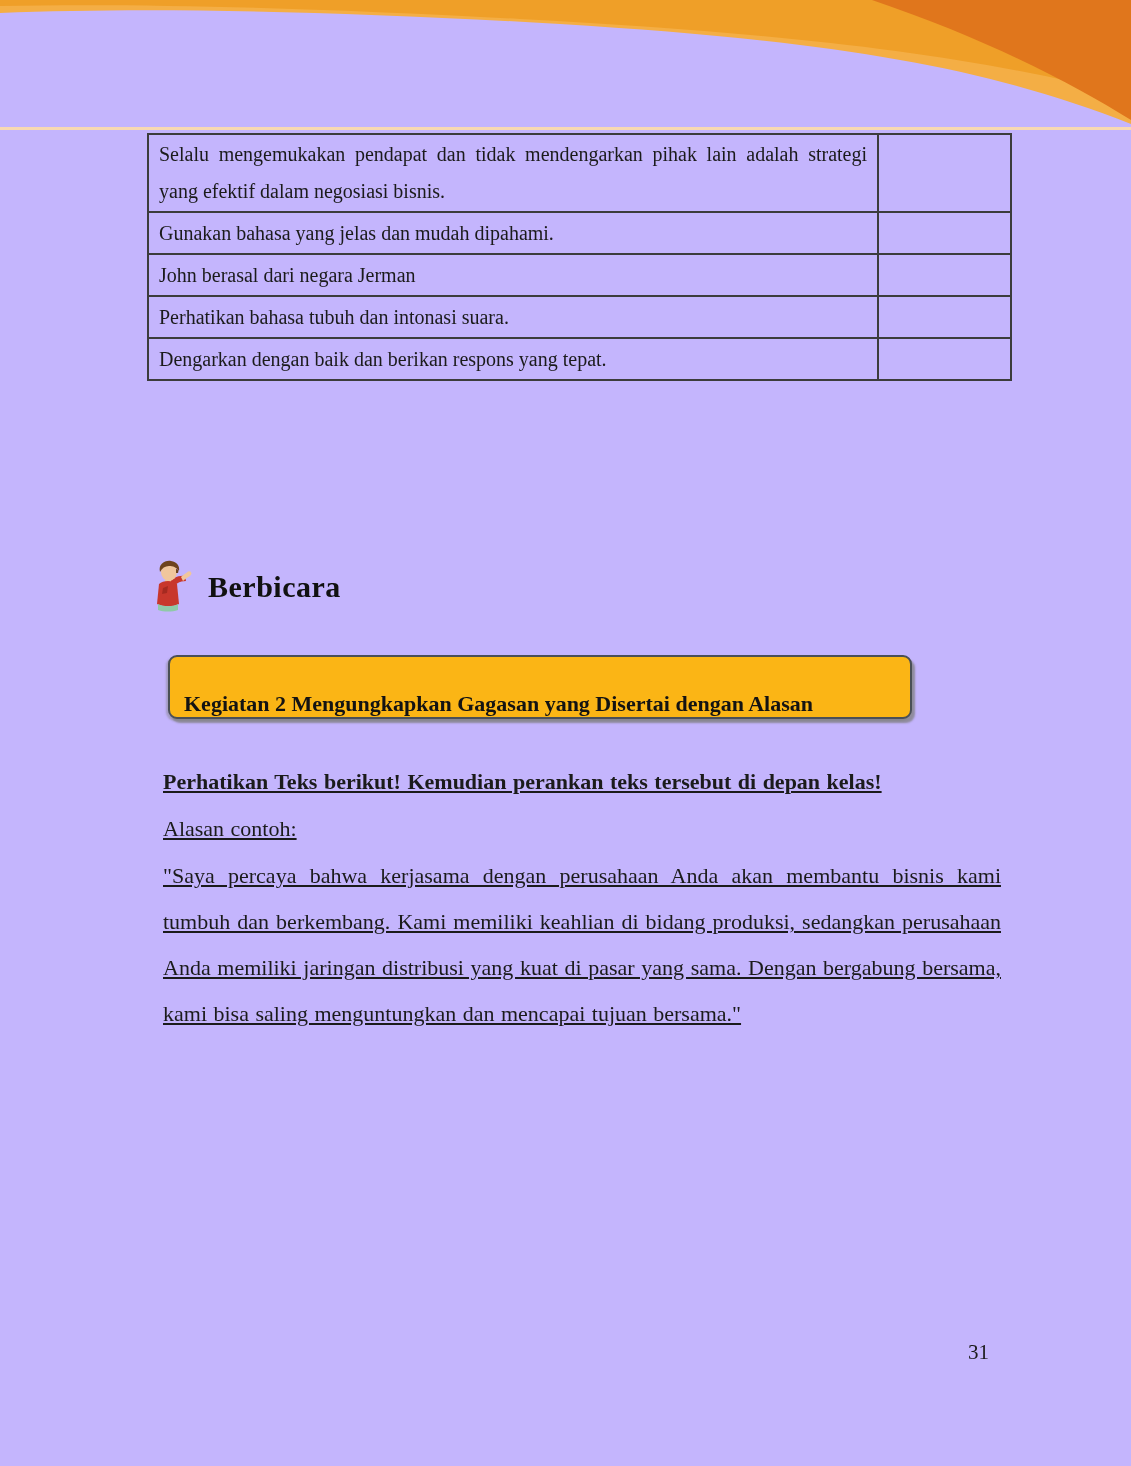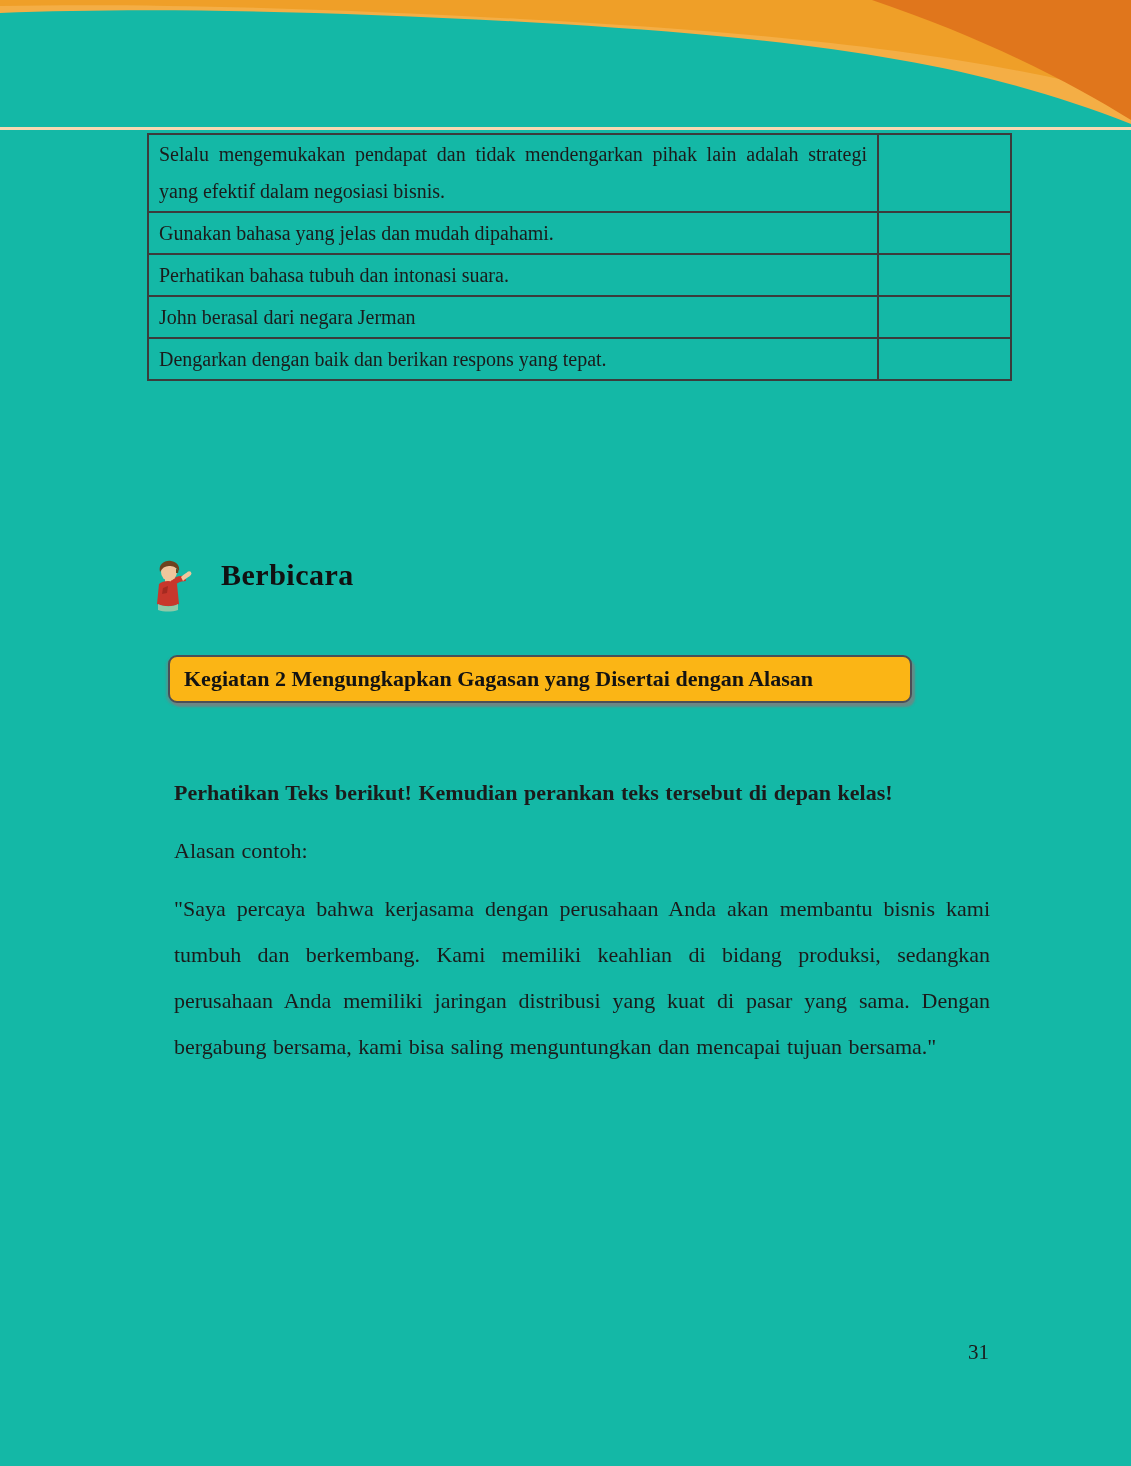--- a/index.html
+++ b/index.html
@@ -1,19 +1,19 @@
 <!DOCTYPE html>
 <html><head>
 <meta charset="utf-8">
 <style>
   html,body{margin:0;padding:0;background:#ffffff;}
   .page{
     position:relative;
     width:1131px;height:1466px;
-    background:#14b8a6;
+    background:#c4b5fd;
     font-family:"Liberation Serif", serif;
     color:#1b1b1b;
     overflow:hidden;
   }
   
   .header-art{position:absolute;left:0;top:0;width:1131px;height:127px;}
   .header-rule{position:absolute;left:0;top:127px;width:1131px;height:3px;background:#f8d9b2;}
   
   .check-table{
     position:absolute;left:147px;top:133px;
@@ -27,44 +27,44 @@
     width:708px;
     padding:1px 10px 1px 10px;
     font-size:20px;line-height:37px;
     text-align:justify;
     height:38px;
   }
   .check-table td.blank{width:129px;}
   
   .section-head{
     position:absolute;left:145px;top:560px;
-    display:flex;align-items:flex-start;gap:28px;
+    display:flex;align-items:center;gap:15px;
   }
   .section-head .icon{width:48px;height:58px;flex:0 0 auto;}
   .section-title{
     font-size:30px;font-weight:bold;color:#111;
     line-height:1;padding-bottom:4px;letter-spacing:0.5px;
   }
   
   .banner{
     position:absolute;left:168px;top:655px;
-    width:744px;height:48px;box-sizing:border-box;
+    width:744px;height:64px;box-sizing:border-box;
     background:#fbb515;
     border:2px solid #4a4f57;border-radius:9px;
     box-shadow:3px 4px 2px rgba(125,125,125,0.75), -2px 2px 2px rgba(125,125,125,0.45);
-    display:flex;align-items:center;
+    display:flex;align-items:flex-end;
     padding-left:14px;
   }
   .banner-label{font-size:22px;font-weight:bold;color:#131313;}
   
   .content{
     position:absolute;left:162px;top:758px;width:840px;
     font-size:22px;line-height:46px;
   }
-  .content p{margin:12px;text-align:justify;word-spacing:1px;}
+  .content p{margin:1px;text-align:justify;word-spacing:1px;text-decoration:underline;}
   .content p.instruction{font-weight:bold;text-align:left;}
   .content p.answer-label{text-align:left;}
   
   .page-number{
     position:absolute;left:968px;top:1334px;
     font-size:21px;color:#1b1b1b;margin-top:6px;
   }
 </style>
 </head>
 <body>
@@ -82,25 +82,25 @@
     <tbody>
       <tr>
         <td class="stmt">Selalu mengemukakan pendapat dan tidak mendengarkan pihak lain adalah strategi yang efektif dalam negosiasi bisnis.</td>
         <td class="blank"></td>
       </tr>
       <tr>
         <td class="stmt">Gunakan bahasa yang jelas dan mudah dipahami.</td>
         <td class="blank"></td>
       </tr>
       <tr>
-        <td class="stmt">Perhatikan bahasa tubuh dan intonasi suara.</td>
+        <td class="stmt">John berasal dari negara Jerman</td>
         <td class="blank"></td>
       </tr>
       <tr>
-        <td class="stmt">John berasal dari negara Jerman</td>
+        <td class="stmt">Perhatikan bahasa tubuh dan intonasi suara.</td>
         <td class="blank"></td>
       </tr>
       <tr>
         <td class="stmt">Dengarkan dengan baik dan berikan respons yang tepat.</td>
         <td class="blank"></td>
       </tr>
     </tbody>
   </table>
 
   <div class="section-head">

